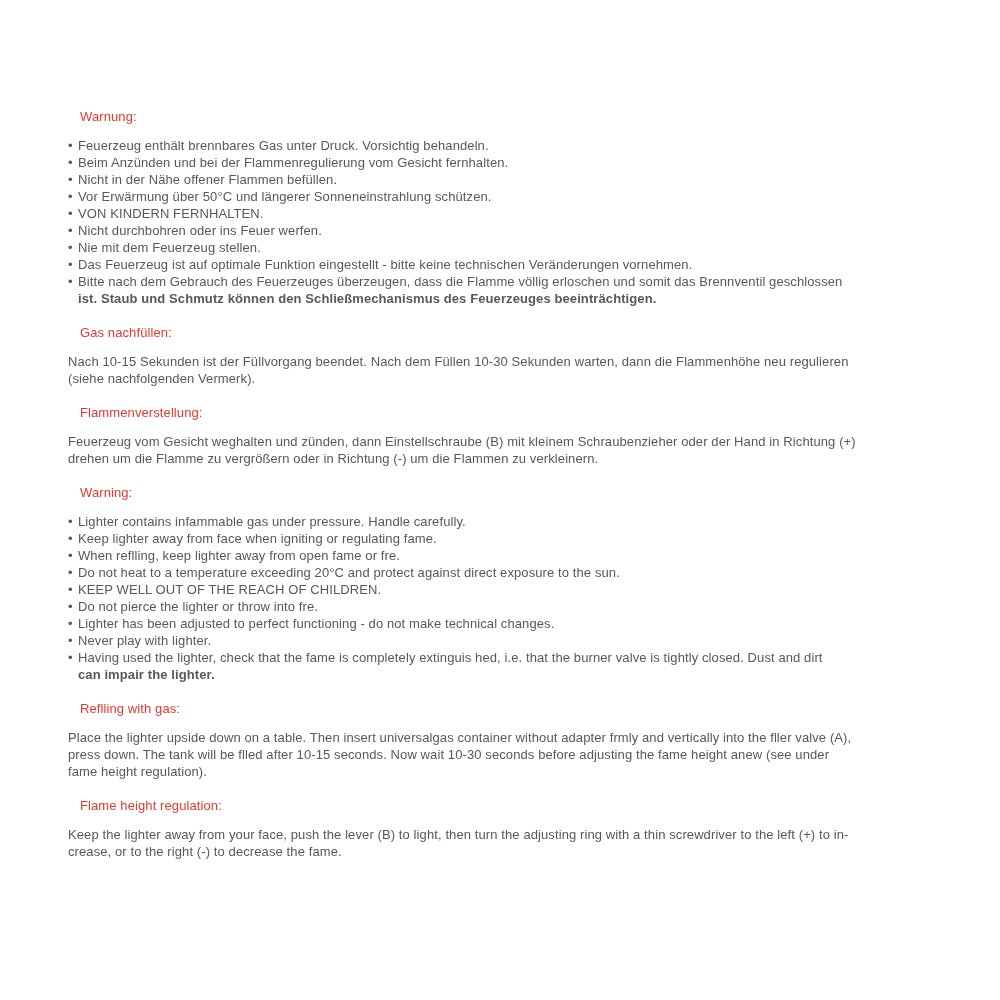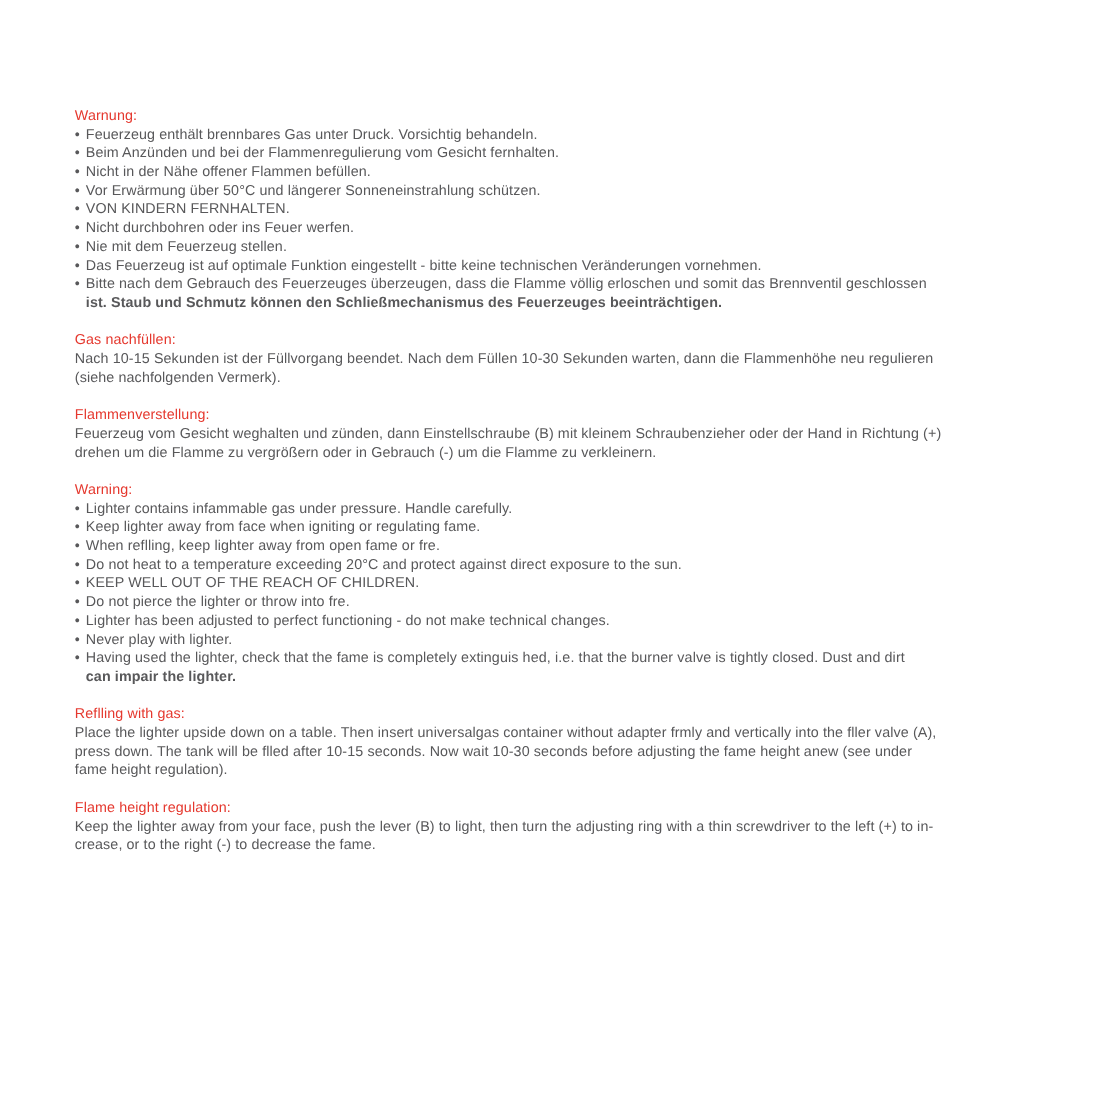--- a/index.html
+++ b/index.html
@@ -20,21 +20,21 @@
     width: 880px;
     color: var(--text-color, #58585a);
     font-size: 13px;
     line-height: 17px;
     letter-spacing: 0.1px;
   }
   .section {
     margin: 0 0 17px 0;
   }
   .section h2 {
-    margin: 0;
+    margin: 12px;
     padding: 0;
     font-size: 13px;
     line-height: 17px;
     font-weight: normal;
     color: var(--heading-color, #e5382e);
     white-space: nowrap;
   }
   .line {
     white-space: nowrap;
   }
@@ -66,21 +66,21 @@
       <div class="line cont"><span>ist. Staub und Schmutz können den Schließmechanismus des Feuerzeuges beeinträchtigen.</span></div>
     </section>
     <section class="section">
       <h2>Gas nachfüllen:</h2>
       <div class="line"><span>Nach 10-15 Sekunden ist der Füllvorgang beendet. Nach dem Füllen 10-30 Sekunden warten, dann die Flammenhöhe neu regulieren</span></div>
       <div class="line"><span>(siehe nachfolgenden Vermerk).</span></div>
     </section>
     <section class="section">
       <h2>Flammenverstellung:</h2>
       <div class="line"><span>Feuerzeug vom Gesicht weghalten und zünden, dann Einstellschraube (B) mit kleinem Schraubenzieher oder der Hand in Richtung (+)</span></div>
-      <div class="line"><span>drehen um die Flamme zu vergrößern oder in Gebrauch (-) um die Flamme zu verkleinern.</span></div>
+      <div class="line"><span>drehen um die Flamme zu vergrößern oder in Richtung (-) um die Flammen zu verkleinern.</span></div>
     </section>
     <section class="section">
       <h2>Warning:</h2>
       <div class="line"><span class="b">•</span><span>Lighter contains infammable gas under pressure. Handle carefully.</span></div>
       <div class="line"><span class="b">•</span><span>Keep lighter away from face when igniting or regulating fame.</span></div>
       <div class="line"><span class="b">•</span><span>When reflling, keep lighter away from open fame or fre.</span></div>
       <div class="line"><span class="b">•</span><span>Do not heat to a temperature exceeding 20°C and protect against direct exposure to the sun.</span></div>
       <div class="line"><span class="b">•</span><span>KEEP WELL OUT OF THE REACH OF CHILDREN.</span></div>
       <div class="line"><span class="b">•</span><span>Do not pierce the lighter or throw into fre.</span></div>
       <div class="line"><span class="b">•</span><span>Lighter has been adjusted to perfect functioning - do not make technical changes.</span></div>

